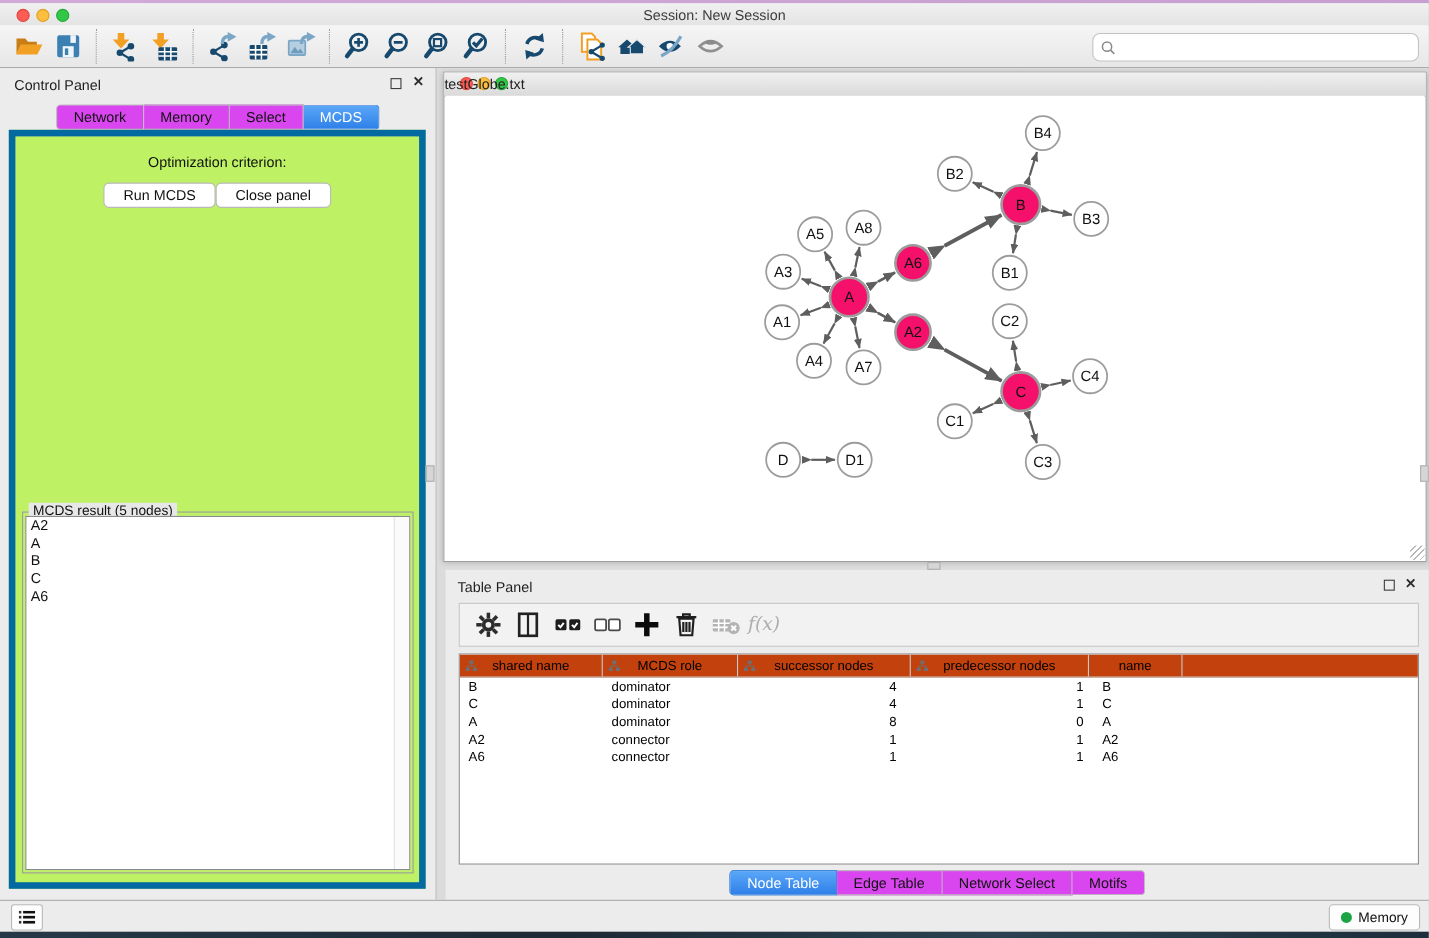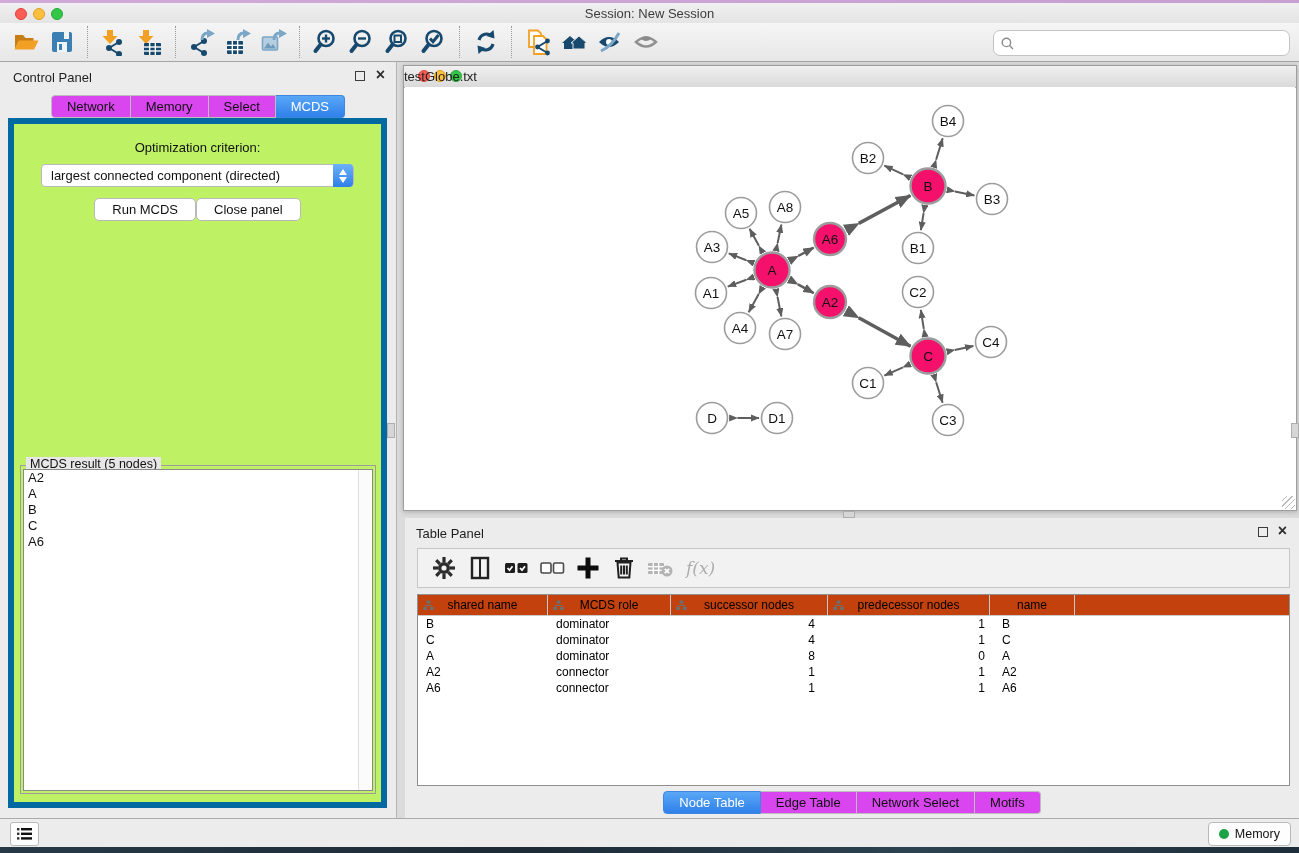--- a/index.html
+++ b/index.html
@@ -53,21 +53,21 @@
   .netwin-title{position:absolute;left:0;right:0;top:3px;font-size:13px;color:#222;}
   .net-canvas{position:absolute;left:1px;right:1px;top:21px;bottom:1px;background:#fff;}
   .net-canvas svg{position:absolute;left:0;top:0;}
   .grip{position:absolute;right:1px;bottom:1px;width:13px;height:13px;cursor:nwse-resize;
         background:repeating-linear-gradient(135deg,transparent 0 3px,#b9b9b9 3px 4px);}
   .handle{position:absolute;background:#d6d6d6;border:1px solid #aeaeae;box-sizing:border-box;cursor:pointer;}
   
   .tpanel{position:absolute;left:8px;top:456px;right:0;bottom:0;background:#ececec;}
   .tp-toolbar{position:absolute;left:12px;right:9px;top:30px;height:40px;background:#f2f2f2;border:1px solid #c6c6c6;box-sizing:border-box;display:flex;align-items:center;padding-left:10px;gap:4px;}
   .tp-btn{width:32px;height:32px;display:flex;align-items:center;justify-content:center;background:none;border:none;padding:0;cursor:pointer;}
-  .fx{font-family:"DejaVu Serif","Liberation Serif",serif;font-style:italic;font-size:17px;color:#adadad;margin-left:6px;}
+  .fx{font-family:"DejaVu Serif","Liberation Serif",serif;font-style:italic;font-size:17px;color:#adadad;}
   .dtable{position:absolute;left:12px;right:9px;top:76px;bottom:32px;background:#fff;border:1px solid #8f8f8f;box-sizing:border-box;font-size:12px;color:#000;overflow:hidden;}
   .thead{display:grid;grid-template-columns:130px 123px 157px 162px 85px 1fr;height:21px;background:#c2410c;border-bottom:1px solid #c9c9c9;box-sizing:border-box;}
   .th{position:relative;border-right:1px solid #c9c9c9;display:flex;align-items:center;justify-content:center;font-size:12px;cursor:pointer;}
   .th .hier{position:absolute;left:5px;top:5px;}
   .trow{display:grid;grid-template-columns:130px 123px 157px 162px 85px 1fr;height:16px;line-height:16px;cursor:default;}
   .td{overflow:hidden;white-space:nowrap;}
   .td.c0,.td.c1{padding-left:8px;text-align:left;}
   .td.c2{padding-right:13px;text-align:right;}
   .td.c3{padding-right:5px;text-align:right;}
   .td.c4{padding-left:12px;text-align:left;}
@@ -259,31 +259,20 @@
       <span class="close-ic" style="right:11px">×</span>
     </div>
     <div class="tabs-row" id="cp-tabs">
         <div class="tab">Network</div>
         <div class="tab">Memory</div>
         <div class="tab">Select</div>
         <div class="tab active">MCDS</div>
       </div>
     <div class="cp-body">
       <div class="opt-label">Optimization criterion:</div>
-      <div class="selectbox">
-        <span class="sel-text">largest connected component (directed)</span>
-        <span class="stepper">
-          <svg width="8" height="6" viewBox="0 0 8 6">
-              <path d="M4 0 L8 6 H0 z" fill="#fff"></path>
-            </svg>
-          <svg width="8" height="6" viewBox="0 0 8 6">
-              <path d="M4 6 L0 0 H8 z" fill="#fff"></path>
-            </svg>
-        </span>
-      </div>
       <div class="btn-row">
         <button class="pbtn">Run MCDS</button>
         <button class="pbtn">Close panel</button>
       </div>
       <div class="fieldset">
         <span class="legend">MCDS result (5 nodes)</span>
         <div class="listbox" id="mcds-list">
           <div class="list-scroll"></div>
         <div class="list-item">A2</div>
             <div class="list-item">A</div>

